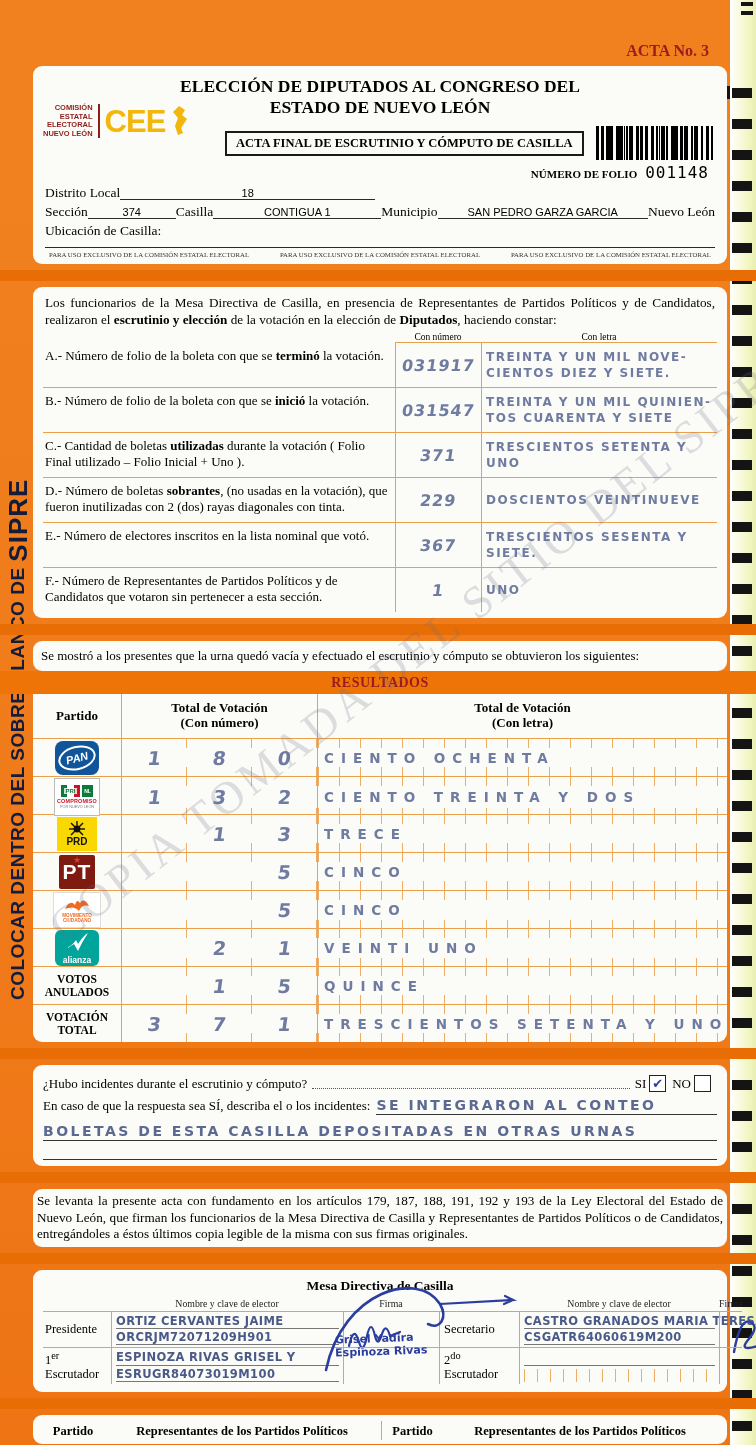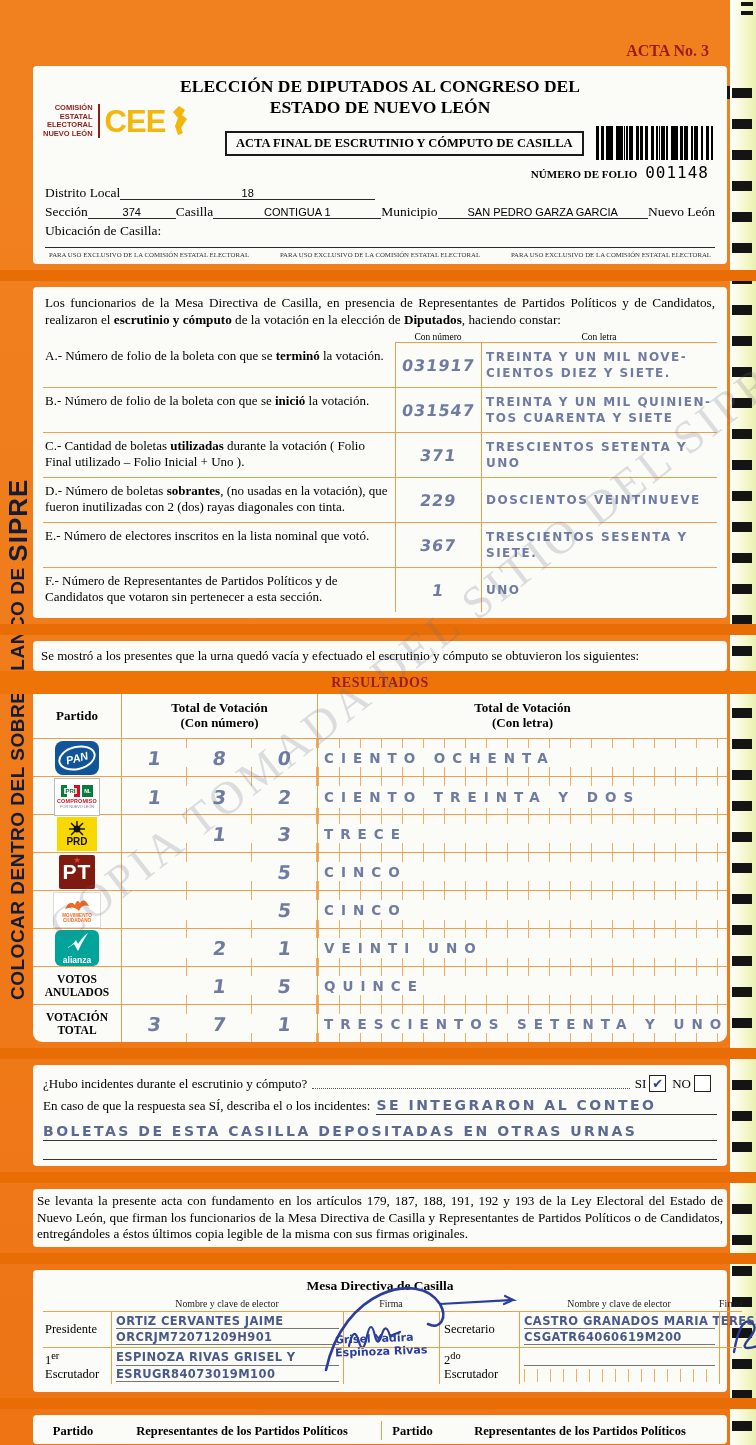--- a/index.html
+++ b/index.html
@@ -17,21 +17,21 @@
 
   
   .side-label{position:absolute;left:3px;top:455px;height:545px;writing-mode:vertical-rl;transform:rotate(180deg);
     display:flex;align-items:center;color:#151c38;font-family:"Liberation Sans",sans-serif;font-weight:bold;
     font-size:19px;letter-spacing:.5px;white-space:nowrap;}
   .side-label .em{font-size:26px;letter-spacing:1px;}
 
   .content{position:absolute;left:33px;top:0;width:694px;}
   .acta-no{text-align:right;padding:42px 18px 6px 0;color:#9b1b1e;font-weight:bold;font-size:16px;}
 
-  .card{background:#fbfbf8;border-radius:4px;padding:6px 10px;position:relative;}
+  .card{background:#fbfbf8;border-radius:9px;padding:6px 10px;position:relative;}
   .band{height:11px;background:#e86d05;margin:6px -33px 6px -33px;}
 
   
   .hdr{padding:8px 12px 4px 12px;}
   .hdr-title{text-align:center;font-weight:bold;font-size:17.5px;line-height:1.18;margin-top:2px;}
   .cee{position:absolute;left:10px;top:38px;display:flex;align-items:center;gap:5px;}
   .cee-org{color:#8c1d1b;font-family:"Liberation Sans",sans-serif;font-weight:bold;font-size:7.5px;line-height:1.15;text-align:right;}
   .cee-bar{width:2px;height:34px;background:#8c1d1b;}
   .cee-acro{color:#f2b70a;font-family:"Liberation Sans",sans-serif;font-weight:bold;font-size:31px;letter-spacing:-1px;line-height:1;}
   .hdr-sub-row{display:flex;align-items:center;margin:9px 0 0 180px;gap:12px;}
@@ -217,21 +217,21 @@
       <div class="uso-row">
         <span>PARA USO EXCLUSIVO DE LA COMISIÓN ESTATAL ELECTORAL</span>
         <span>PARA USO EXCLUSIVO DE LA COMISIÓN ESTATAL ELECTORAL</span>
         <span>PARA USO EXCLUSIVO DE LA COMISIÓN ESTATAL ELECTORAL</span>
       </div>
     </div>
 
     <div class="band"></div>
 
     <div class="card">
-      <div class="intro"><span>Los funcionarios de la Mesa Directiva de Casilla, en presencia de Representantes de Partidos Políticos  y de Candidatos, realizaron el </span><b>escrutinio y cómputo</b><span> de la votación en la elección de </span><b>Diputados</b><span>, haciendo constar:</span></div>
+      <div class="intro"><span>Los funcionarios de la Mesa Directiva de Casilla, en presencia de Representantes de Partidos Políticos  y de Candidatos, realizaron el </span><b>escrutinio y elección</b><span> de la votación en la elección de </span><b>Diputados</b><span>, haciendo constar:</span></div>
       <div class="sc-table">
         <div class="sc-head">
           <div class="lab"></div>
           <div>Con número</div>
           <div>Con letra</div>
         </div>
 
         <div class="sc-row">
           <div class="sc-lab"><span>A.- Número de folio de la boleta con que se </span><b>terminó</b><span> la votación.</span></div>
           <div class="sc-num">

